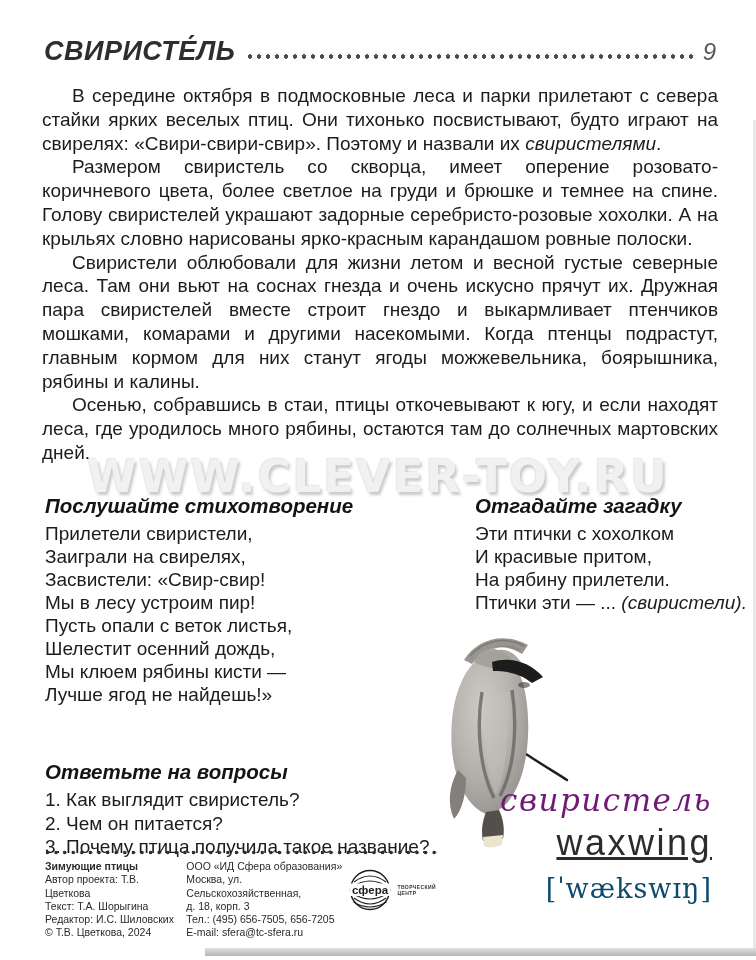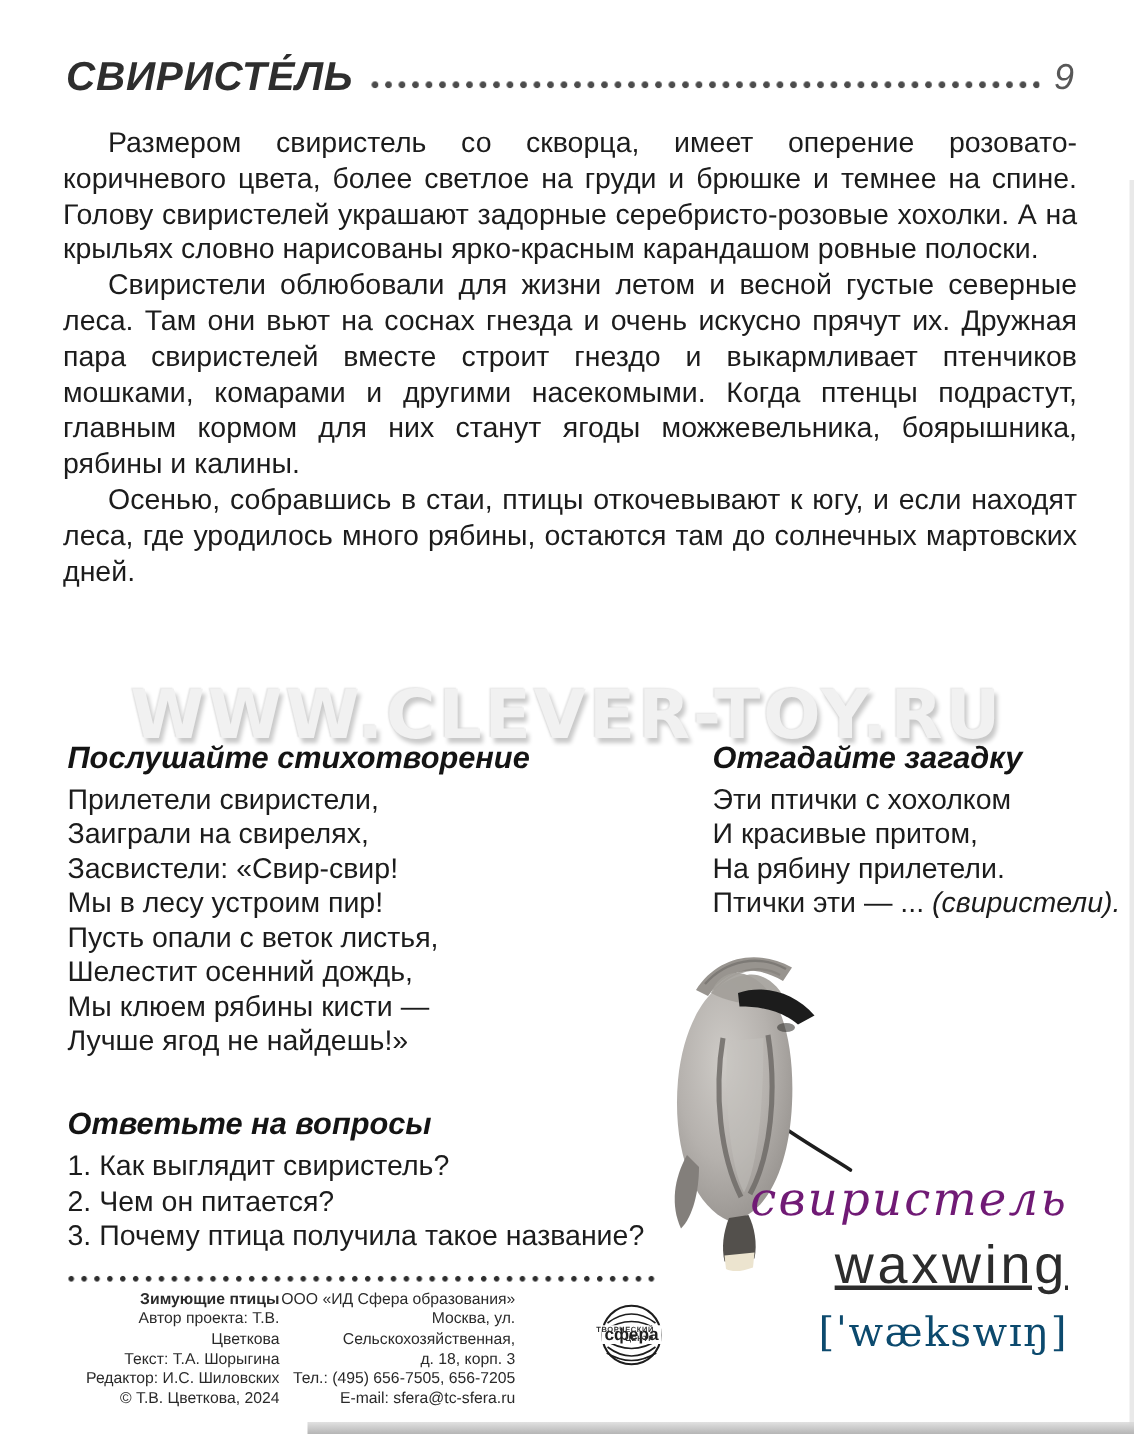--- a/index.html
+++ b/index.html
@@ -34,21 +34,21 @@
   }
   
   .col{position:absolute; z-index:1;}
   .col-left{top:494px; left:45px; width:360px;}
   .col-right{top:494px; left:475px; width:272px;}
   .sec-heading{
     font-size:20.5px; font-weight:bold; font-style:italic; color:#141414; margin:0 0 4px 0;
   }
   .verse-line{font-size:19px; line-height:23px; color:#1c1c1c;}
   
-  .questions{position:absolute; top:738px; left:45px; width:420px; z-index:1;}
+  .questions{position:absolute; top:760px; left:45px; width:420px; z-index:1;}
   .questions .q{font-size:19px; line-height:23.5px; color:#1c1c1c;}
   
   .bird{position:absolute; left:436px; top:628px; width:200px; height:220px; z-index:0;}
   
   .vocab{position:absolute; right:44px; top:780px; text-align:right; z-index:1;}
   .vocab .cursive{
     font-family:"DejaVu Serif", serif; font-style:italic; font-size:31px;
     color:#701a75; letter-spacing:1.5px; line-height:40px;
   }
   .vocab .english{
@@ -59,21 +59,21 @@
     font-family:"DejaVu Serif", serif; font-size:27px; color:#0c4a6e;
     letter-spacing:1px; line-height:46px;
   }
   
   .footer{position:absolute; top:850px; left:45px; width:400px; z-index:1;}
   .footer .dots{
     width:392px; height:5px; margin-bottom:5px;
     background-image:radial-gradient(circle at 2.5px 2.5px, #2e2e2e 1.6px, transparent 2.1px);
     background-size:8.6px 5px; background-repeat:repeat-x;
   }
-  .footer-cols{display:flex; align-items:flex-start;text-align:right;}
+  .footer-cols{display:flex; align-items:flex-start;}
   .fcol{font-size:10.5px; line-height:13.3px; color:#2a2a2a;}
   .fcol-credits{width:142px;}
   .fcol-publisher{width:158px;}
   .fbold{font-weight:bold;}
   .flogo{position:relative; width:100px; margin-left:2px; margin-top:8px;}
   .flogo .tagline{
     position:absolute; left:52px; top:16px; font-size:5px; font-weight:bold;
     letter-spacing:.4px; text-transform:uppercase; color:#333; line-height:6px;
   }
   
@@ -93,20 +93,21 @@
 
   <div class="header">
     <span class="title">СВИРИСТЕ́ЛЬ</span>
     <span class="dots"></span>
     <span class="pageno">9</span>
   </div>
 
   <div class="watermark">WWW.CLEVER-TOY.RU</div>
 
   <div class="article">
+    <p><span>В середине октября в подмосковные леса и парки прилетают с севера стайки ярких веселых птиц. Они тихонько посвистывают, будто играют на свирелях: «Свири-свири-свир». Поэтому и назвали их </span><i>свиристелями</i><span>.</span></p>
     <p>Размером свиристель со скворца, имеет оперение розовато-коричневого цвета, более светлое на груди и брюшке и темнее на спине. Голову свиристелей украшают задорные серебристо-розовые хохолки. А на крыльях словно нарисованы ярко-красным карандашом ровные полоски.</p>
     <p>Свиристели облюбовали для жизни летом и весной густые северные леса. Там они вьют на соснах гнезда и очень искусно прячут их. Дружная пара свиристелей вместе строит гнездо и выкармливает птенчиков мошками, комарами и другими насекомыми. Когда птенцы подрастут, главным кормом для них станут ягоды можжевельника, боярышника, рябины и калины.</p>
     <p>Осенью, собравшись в стаи, птицы откочевывают к югу, и если находят леса, где уродилось много рябины, остаются там до солнечных мартовских дней.</p>
   </div>
 
   <div class="col col-left">
     <div class="sec-heading">Послушайте стихотворение</div>
     <div class="verse-line">Прилетели свиристели,</div>
     <div class="verse-line">Заиграли на свирелях,</div>
     <div class="verse-line">Засвистели: «Свир-свир!</div>

